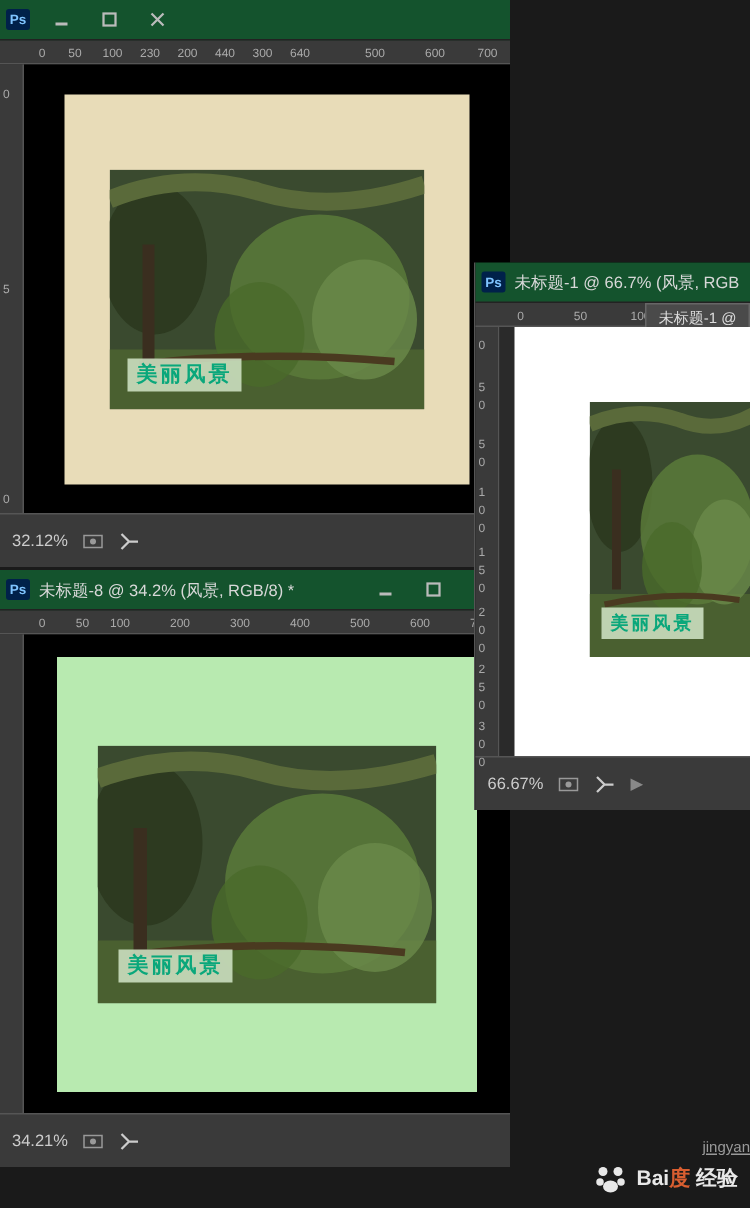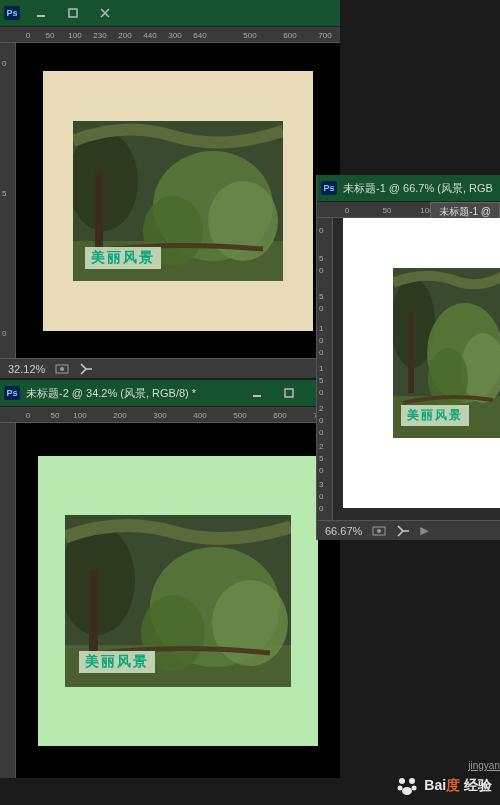--- a/index.html
+++ b/index.html
@@ -75,21 +75,21 @@
     text-decoration: underline;
   }
   .text-label {
     position: absolute;
     background: rgba(210,230,200,0.85);
     color: #0aa77b; font-weight: bold;
     padding: 2px 6px; font-size: 14px;
     letter-spacing: 2px;
   }
   .status {
-    height: 20px; background: #3a3a3a;
+    height: 36px; background: #3a3a3a;
     display: flex; align-items: center;
     padding: 0 8px; gap: 10px;
     font-size: 11px; color: #ccc;
     border-top: 1px solid #555;
   }
   .status .ico { width: 14px; height: 14px; }
   .watermark {
     position: absolute; right: 8px; bottom: 8px;
     display: flex; align-items: center; gap: 6px;
     color: #fff; font-size: 14px; font-weight: bold;
@@ -173,21 +173,21 @@
       </svg>
     <svg class="ico" viewBox="0 0 14 14">
         <path d="M2 12 L7 7 L2 2 M7 7 L13 7" stroke="#ccc" stroke-width="1.5" fill="none"></path>
       </svg>
   </div>
 </div>
 
 <div class="doc-window" style="left:0;top:380px;width:340px;height:398px;">
   <div class="titlebar">
     <div class="ps-badge">Ps</div>
-    <div class="title-text">未标题-2 @ 34.2% (风景, RGB/8) *</div>
+    <div class="title-text">未标题-8 @ 34.2% (风景, RGB/8) *</div>
     <div class="win-btns">
       <div class="win-btn">
           <svg viewBox="0 0 10 10">
             <rect x="1" y="7" width="8" height="2" fill="#bbb"></rect>
           </svg>
         </div>
       <div class="win-btn">
           <svg viewBox="0 0 10 10">
             <rect x="1" y="1" width="8" height="8" fill="none" stroke="#bbb" stroke-width="1.5"></rect>
           </svg>
@@ -223,20 +223,30 @@
             <path d="M0 22 Q55 2 108 17 Q160 32 226 12" stroke="#5a6a3a" stroke-width="13" fill="none"></path>
             <ellipse cx="150" cy="92" rx="65" ry="60" fill="#5a7a3a" opacity="0.85"></ellipse>
             <ellipse cx="185" cy="108" rx="38" ry="43" fill="#6a8a4a" opacity="0.8"></ellipse>
             <ellipse cx="108" cy="118" rx="32" ry="38" fill="#4a6a2a" opacity="0.8"></ellipse>
             <path d="M22 140 Q108 128 205 138" stroke="#4a3a20" stroke-width="5" fill="none"></path>
           </svg>
           <div class="text-label" style="left:14px;bottom:14px;">美丽风景</div>
         </div>
       </div>
     </div>
+  </div>
+  <div class="status">
+    <span>34.21%</span>
+    <svg class="ico" viewBox="0 0 14 14">
+        <rect x="1" y="3" width="12" height="8" fill="none" stroke="#999"></rect>
+        <circle cx="7" cy="7" r="2" fill="#999"></circle>
+      </svg>
+    <svg class="ico" viewBox="0 0 14 14">
+        <path d="M2 12 L7 7 L2 2 M7 7 L13 7" stroke="#ccc" stroke-width="1.5" fill="none"></path>
+      </svg>
   </div>
 </div>
 
 <div class="doc-window" style="left:316px;top:175px;width:184px;height:365px;border-left:1px solid #555;">
   <div class="titlebar">
     <div class="ps-badge">Ps</div>
     <div class="title-text">未标题-1 @ 66.7% (风景, RGB</div>
   </div>
   <div class="ruler-h">
     <span class="tick" style="left:30px">0</span>

